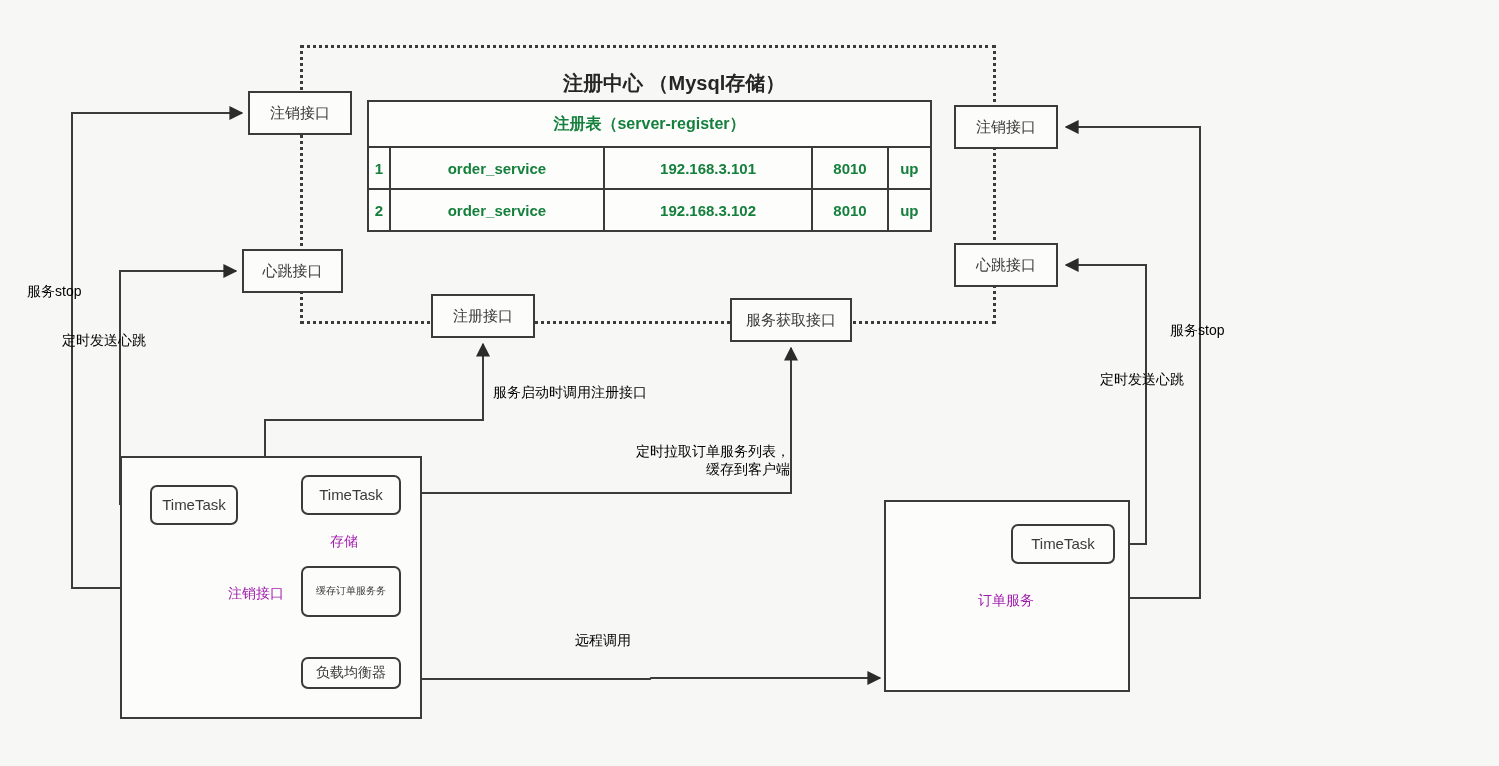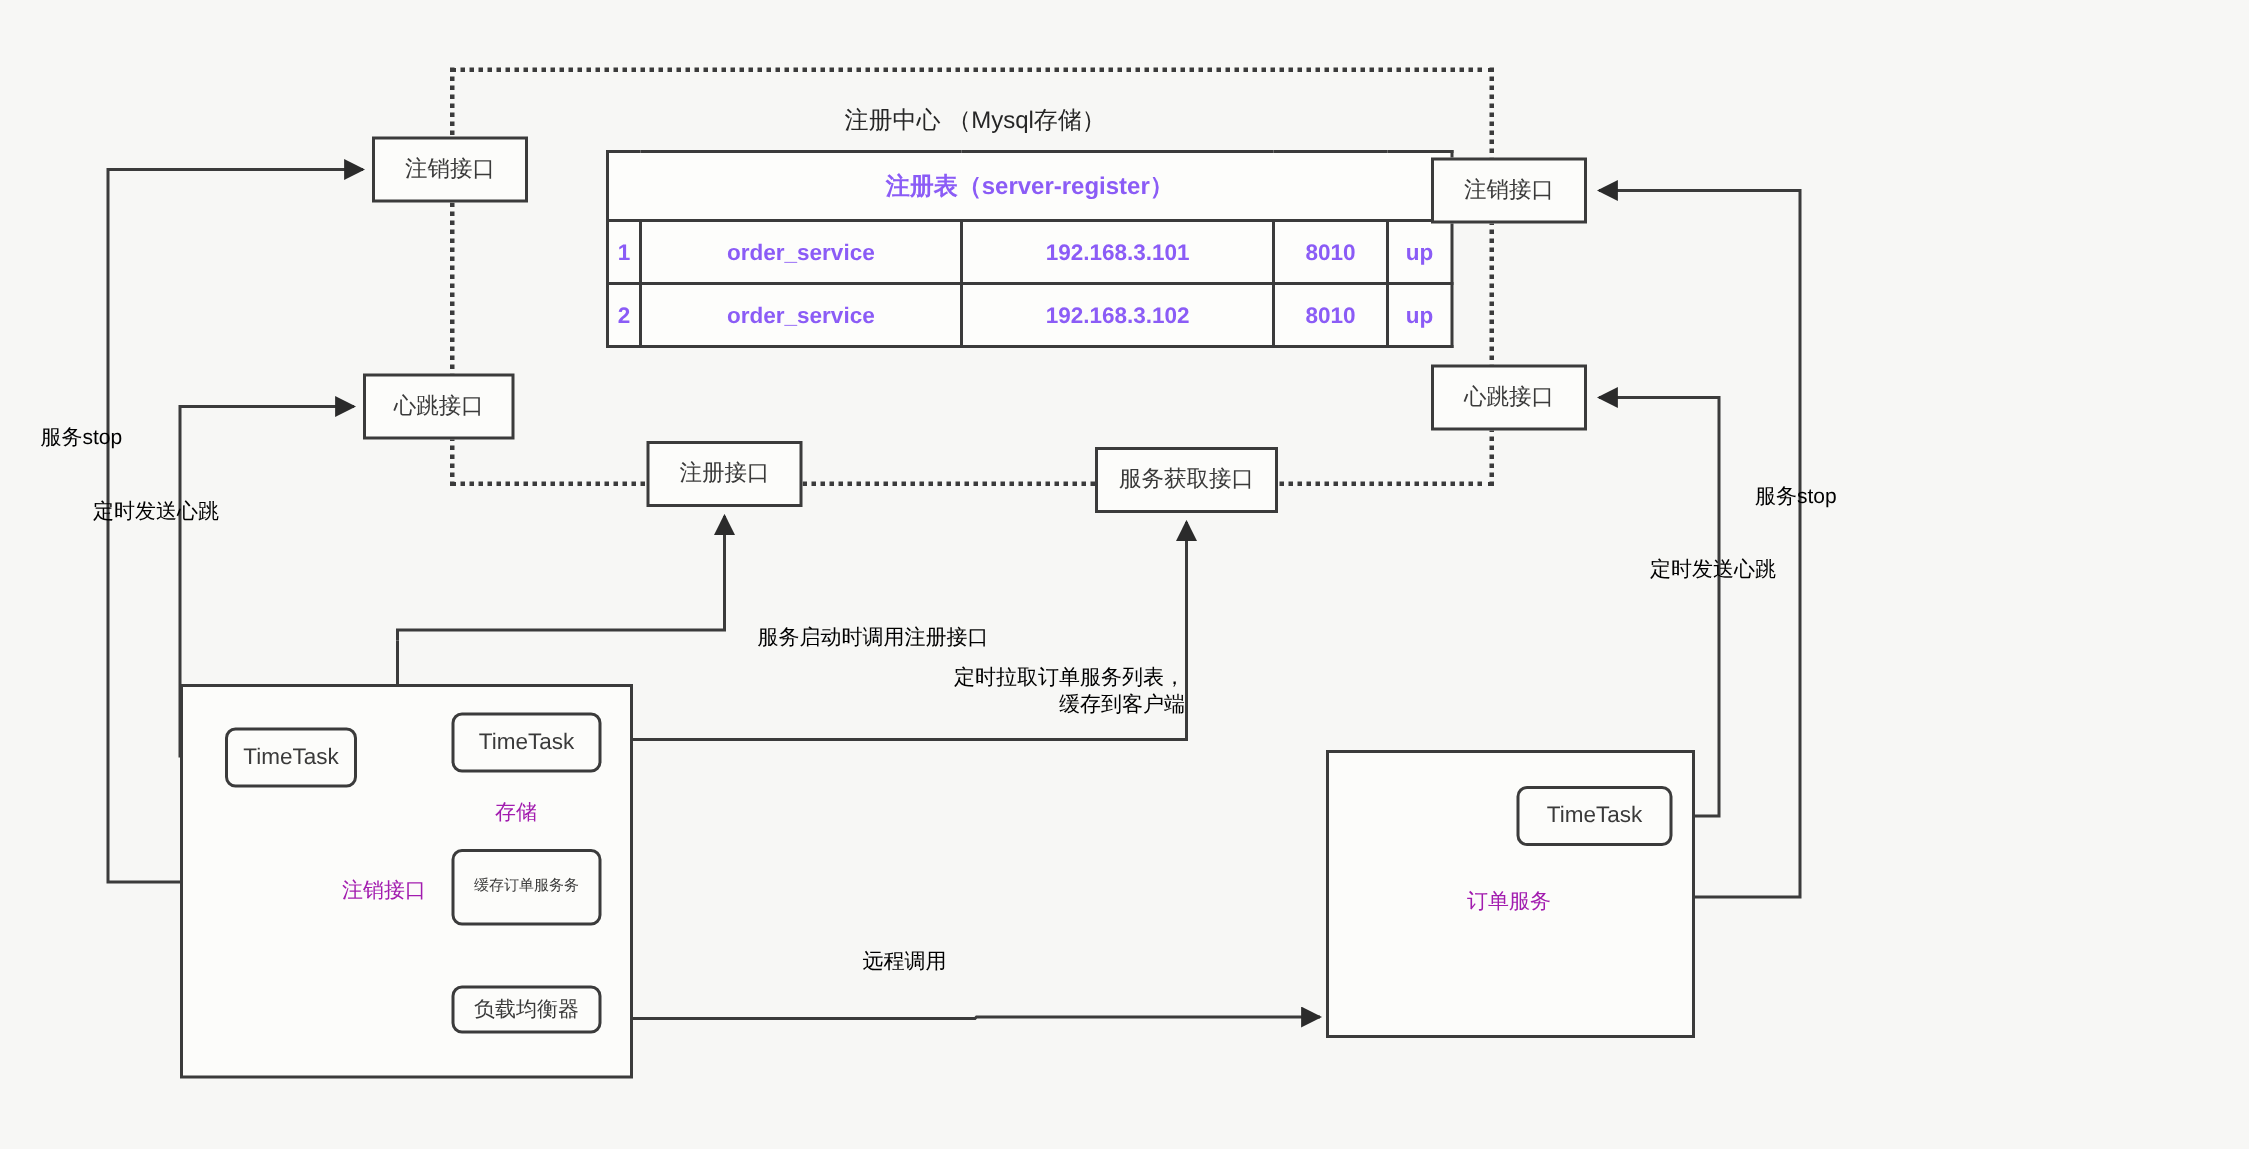--- a/index.html
+++ b/index.html
@@ -42,32 +42,31 @@
   }
   .box.rounded { border-radius: 7px; }
   .registry-region {
     position: absolute;
     box-sizing: border-box;
     border: 3px dotted #3b3b3b;
     background: transparent;
   }
   .registry-title {
     position: absolute;
-    font-weight: normal;
-    font-size: 16px;
+    font-weight: bold;
+    font-size: 20px;
     color: #262626;
     white-space: nowrap;
   }
   table.reg-table {
     position: absolute;
     border-collapse: collapse;
     background: #fdfdfb;
     font-size: 15px;
-    color: #8b5cf6;
-    margin-left: 37px;
+    color: #15803d;
   }
   table.reg-table td, table.reg-table th {
     border: 2px solid #3b3b3b;
     text-align: center;
     font-weight: bold;
     padding: 0;
     height: 40px;
   }
   table.reg-table .tbl-caption {
     height: 44px;
@@ -182,20 +181,20 @@
   <div class="box rounded" style="left:1011px; top:524px; width:104px; height:40px;">TimeTask</div>
 
   <div class="edge-label" style="left:27px; top:282px;">服务stop</div>
 
   <div class="edge-label" style="left:62px; top:331px;">定时发送心跳</div>
 
   <div class="edge-label" style="left:1170px; top:321px;">服务stop</div>
 
   <div class="edge-label" style="left:1100px; top:370px;">定时发送心跳</div>
 
-  <div class="edge-label" style="left:505px; top:383px;margin-top:32px;">服务启动时调用注册接口</div>
+  <div class="edge-label" style="left:493px; top:383px;">服务启动时调用注册接口</div>
 
   <div class="edge-label right-align" style="left:620px; top:442px; width:170px;">定时拉取订单服务列表，
 缓存到客户端</div>
 
   <div class="edge-label" style="left:575px; top:631px;">远程调用</div>
 
 </div>
 
 </body></html>

